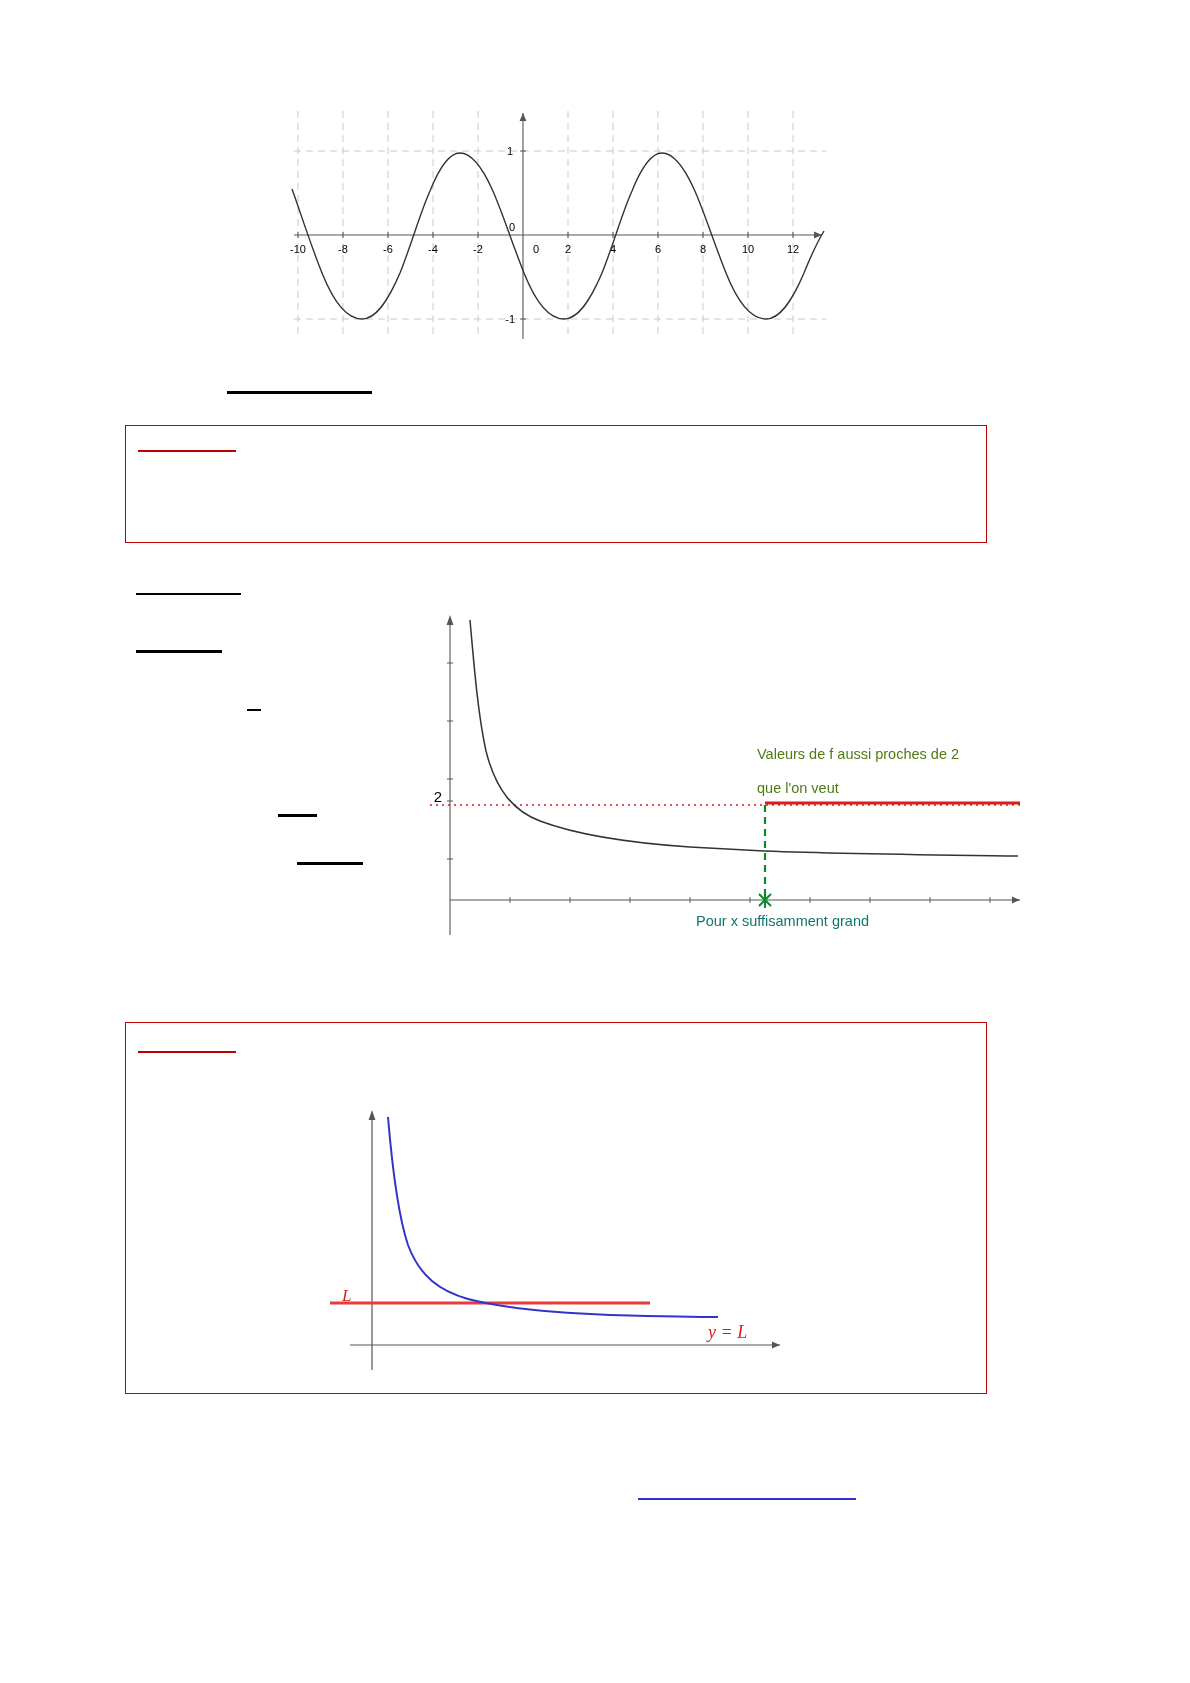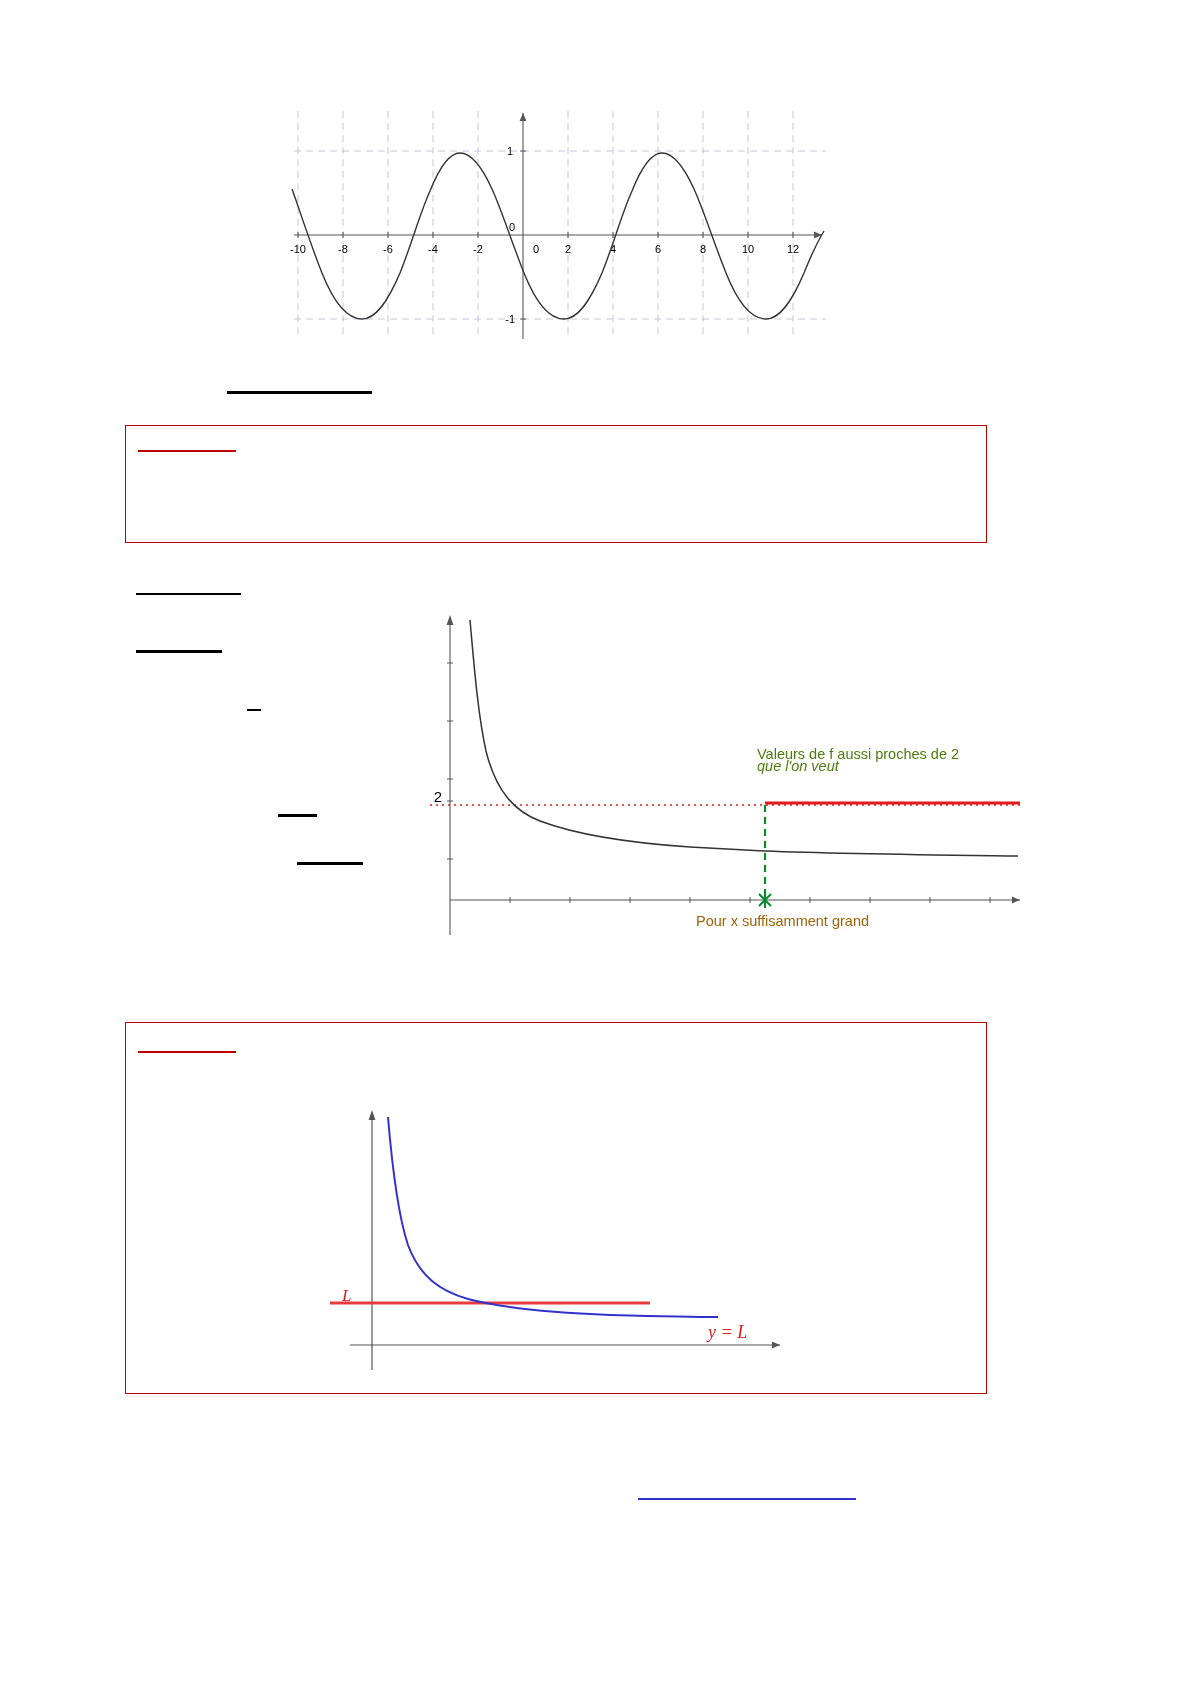--- a/index.html
+++ b/index.html
@@ -59,21 +59,21 @@
   #fig-limit svg { display: block; }
 
   .annot {
     position: absolute;
     font-family: "Liberation Sans", sans-serif;
     font-size: 14.5px;
     line-height: 19px;
     white-space: nowrap;
   }
   .annot-red { color: #4d7c0f; }
-  .annot-green { color: #a16207; }
+  .annot-green { color: #0f766e; }
 
   
   #fig-L {
     position: absolute;
     left: 320px;
     top: 1105px;
     width: 480px;
     height: 275px;
   }
   #fig-L svg { display: block; }
@@ -235,21 +235,21 @@
                C 54,60 58,110 66,146
                C 76,186 94,206 120,216
                C 160,231 210,238 270,242
                C 310,244 330,245 345,246
                C 420,249 520,250 598,251" fill="none" stroke="#333333" stroke-width="1.5"></path>
 
       <text x="22" y="197" text-anchor="end" font-family="Liberation Sans, sans-serif" font-size="15" fill="#000000">2</text>
     </svg>
 
     <div class="annot annot-red" style="left:337px; top:140px;">Valeurs de f aussi proches de 2</div>
-    <div class="annot annot-red" style="left:337px; top:152px;font-style:italic;">que l'on veut</div>
+    <div class="annot annot-red" style="left:337px; top:174px;">que l'on veut</div>
     <div class="annot annot-green" style="left:276px; top:307px;">Pour x suffisamment grand</div>
   </div>
 
   <div class="framed" style="left:125px; top:1022px; width:862px; height:372px;">
     <div class="rule rule-red" style="left:12px; top:28px; width:98px;"></div>
   </div>
 
   <div id="fig-L">
     <svg width="480" height="275" viewBox="0 0 480 275" xmlns="http://www.w3.org/2000/svg">
 

